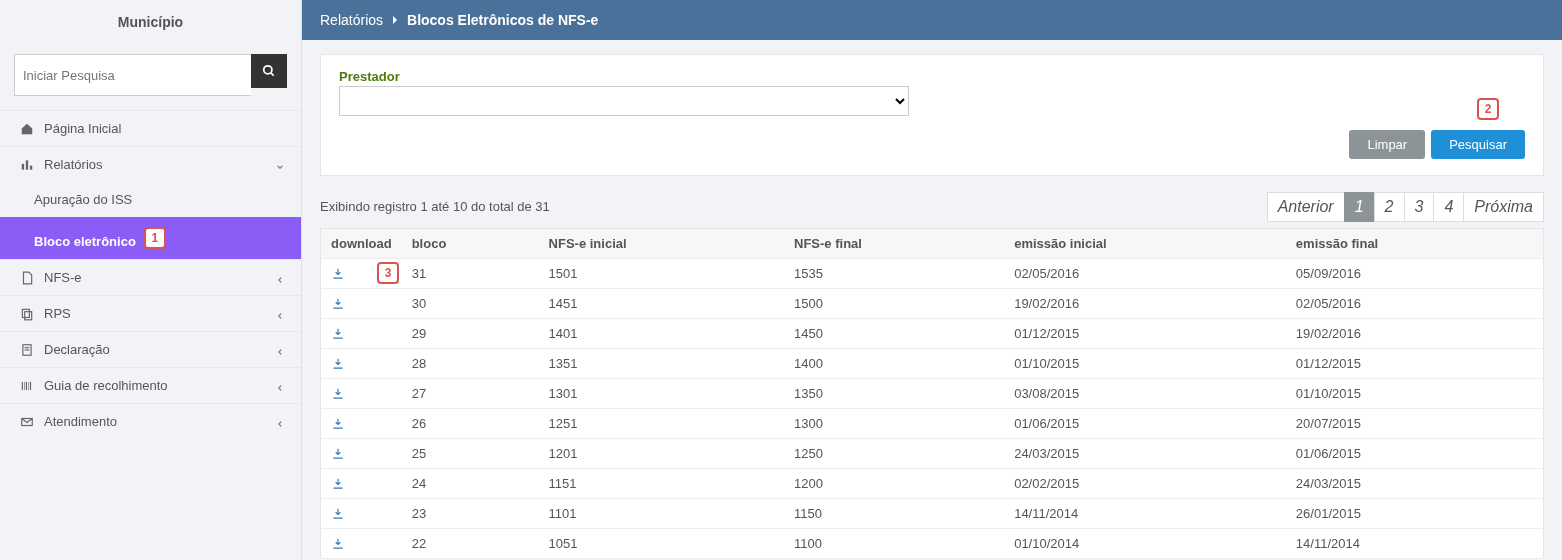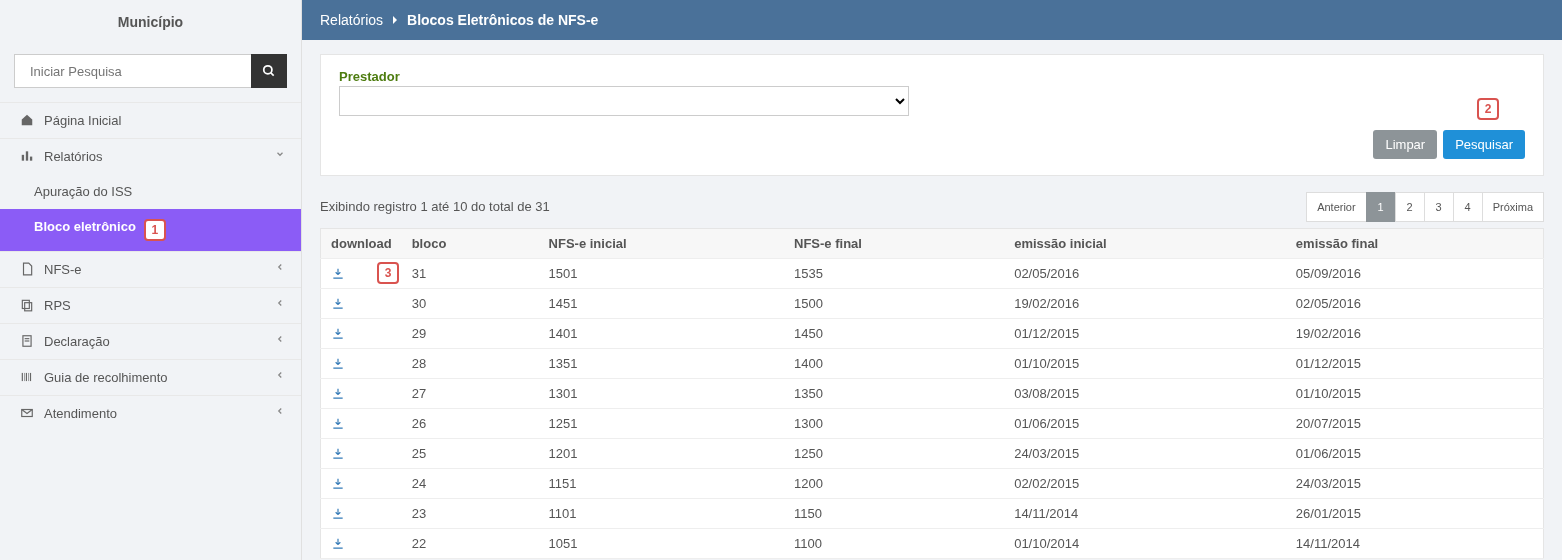--- a/index.html
+++ b/index.html
@@ -1,48 +1,48 @@
 <!DOCTYPE html>
 <html><head>
   <meta charset="utf-8">
   <style>
     * { box-sizing: border-box; margin: 0; padding: 0; }
     body { font-family: "Helvetica Neue", Helvetica, Arial, sans-serif; font-size: 13px; color: #333; background: #f1f3f6; }
     .wrapper { display: flex; width: 1562px; min-height: 560px; }
     .sidebar { width: 302px; background: #f1f3f6; border-right: 1px solid #e0e0e0; }
     .sb-header { text-align: center; font-weight: bold; color: #555; padding: 14px 0 24px; font-size: 14px; }
     .sb-search { margin: 0 14px 14px; display: flex; }
-    .sb-search input { flex: 1; height: 34px; padding: 6px 15px; border: 1px solid #ccc; border-right: none; font-size: 13px; color: #555; }
+    .sb-search input { flex: 1; height: 42px; padding: 6px 8px; border: 1px solid #ccc; border-right: none; font-size: 13px; color: #555; }
     .sb-search-btn { width: 36px; height: 34px; background: #333; color: #fff; border: 1px solid #333; display: flex; align-items: center; justify-content: center; cursor: pointer; }
     .menu { list-style: none; margin-top: 4px; }
     .menu > li { border-top: 1px solid #e8e8e8; }
-    .menu a { display: flex; align-items: flex-start; padding: 10px 20px; color: #555; text-decoration: none; font-size: 13px; position: relative; }
+    .menu a { display: flex; align-items: flex-end; padding: 10px 20px; color: #555; text-decoration: none; font-size: 13px; position: relative; }
     .menu .mi-icon { width: 18px; display: inline-flex; margin-right: 6px; color: #666; }
     .menu .chev { position: absolute; right: 16px; color: #888; }
     .submenu { list-style: none; }
     .submenu a { padding-left: 34px; }
     .menu .active a { background: #8b5cf6; color: #fff; font-weight: bold; }
     .callout { display:inline-flex; align-items:center; justify-content:center; width:22px; height:22px; border:2px solid #d9534f; color:#d9534f; border-radius:4px; font-size:12px; font-weight:bold; margin-left:8px; background:#fff; }
     .callout2 { position:absolute; top:-32px; right:26px; }
     .main { flex: 1; display: flex; flex-direction: column; }
     .pg-header { background: #4a7199; color: #fff; padding: 12px 18px; font-size: 14px; display:flex; align-items:center; gap:6px; }
     .pg-header b { font-weight: bold; }
     .content { padding: 14px 18px 18px; }
     .filter-box { background: #fff; border: 1px solid #e5e5e5; padding: 14px 18px 16px; margin-bottom: 16px; position: relative; }
     .fl-label { font-weight: bold; color: #4d7c0f; font-size: 13px; margin-bottom: 2px; display:block; }
     .select-wrap { margin-top: 2px; }
     .select-wrap select { width: 570px; height: 30px; border: 1px solid #ccc; background: #fff; font-size:13px; padding: 4px 6px; }
     .btn-row { display:flex; justify-content:flex-end; gap:6px; margin-top: 14px; position: relative; }
-    .btn { padding: 7px 12px; border: none; font-size: 13px; cursor: pointer; border-radius: 3px; color: #fff; }
+    .btn { padding: 7px 18px; border: none; font-size: 13px; cursor: pointer; border-radius: 3px; color: #fff; }
     .btn-gray { background: #8d9498; }
     .btn-blue { background: #1f90d8; }
     .result-info { color:#555; font-size:13px; margin: 6px 0 8px; }
     .table-top { display:flex; justify-content:space-between; align-items:center; margin-bottom:6px;gap:19px; }
     .pager { display:flex; }
-    .pager a { display:inline-flex; align-items:center; justify-content:center; min-width:30px; height:30px; padding:0 10px; border:1px solid #ddd; background:#fff; color:#555; text-decoration:none; font-size:11px; margin-left:-1px; }
+    .pager a { display:inline-flex; align-items:center; justify-content:center; min-width:30px; height:30px; padding:0 10px; border:1px solid #ddd; background:#fff; color:#555; text-decoration:none; font-size:16px; margin-left:-1px;font-style:italic; }
     .pager a.current { background:#8d9498; color:#fff; border-color:#8d9498; }
     table { width:100%; border-collapse: collapse; background:#fff; border:1px solid #e5e5e5; }
     th, td { text-align:left; padding: 7px 10px; font-size:13px; color:#555; border-bottom:1px solid #eee; }
     thead th { background:#f7f7f7; font-weight:bold; }
     td.dl { text-align:center; width:70px; position:relative; }
     .dl-icon { color:#337ab7; cursor:pointer; }
     svg { display:block; }
     .callout3 { position:absolute; left:48px; top:3px; }
   </style>
 </head>

